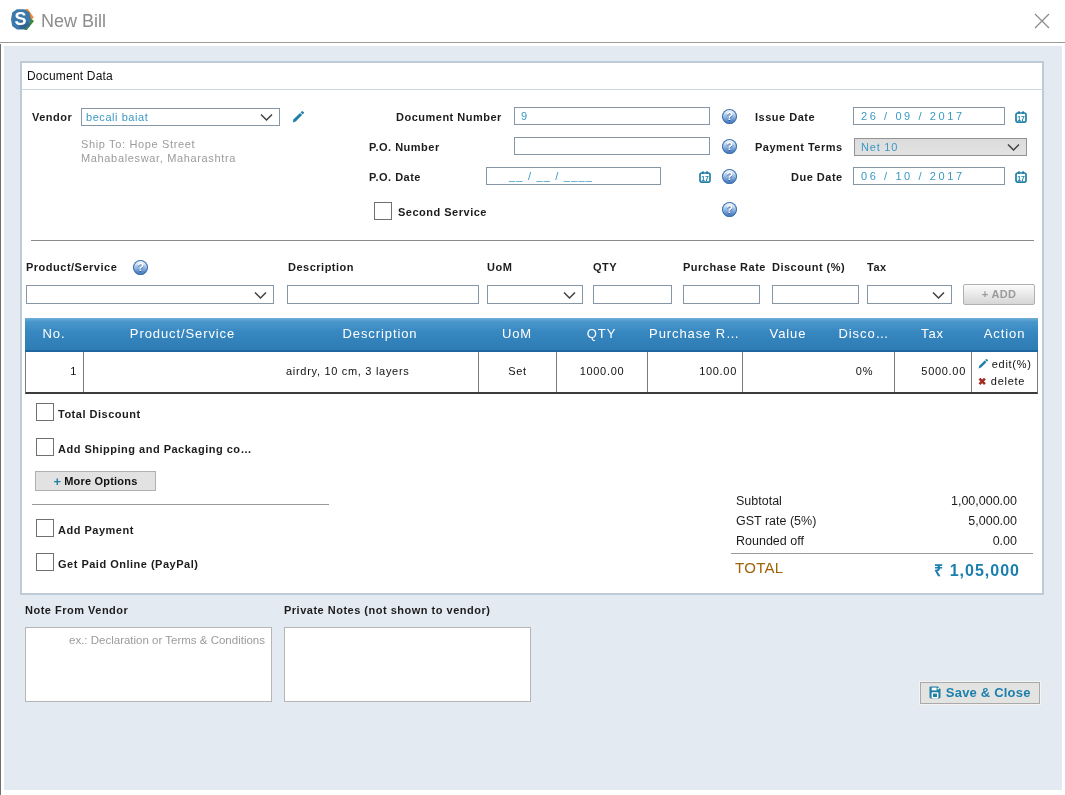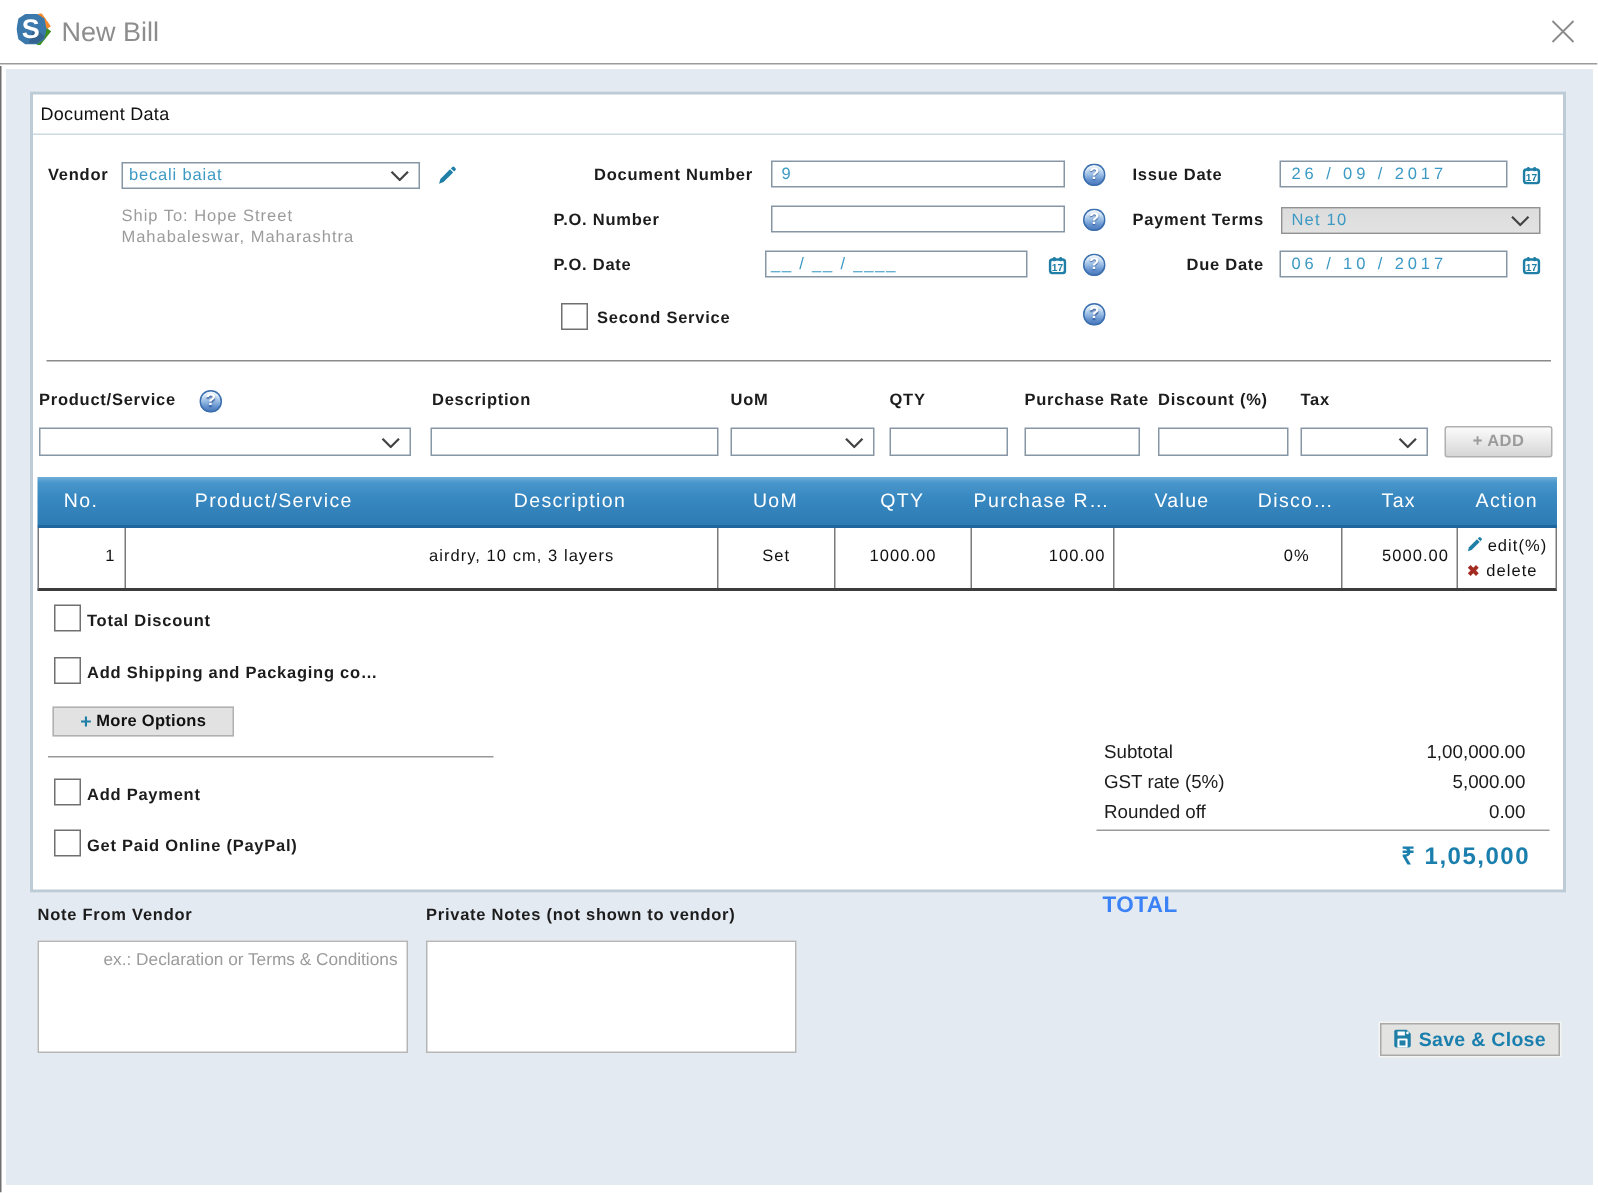--- a/index.html
+++ b/index.html
@@ -80,21 +80,21 @@
 
 <div class="lbl" style="left:755px;top:141px;">Payment Terms</div>
 <div class="combo" style="left:854px;top:138px;width:173px;height:18px;background:linear-gradient(#dcdcdc,#e2e2e2);border-color:#929292;">
   <div style="font-size:11px;color:#3b99c3;letter-spacing:.8px;padding:2px 0 0 6px;">Net 10</div>
   <svg class="chev" viewBox="0 0 13 7">
       <path d="M1 0.5 L6.5 6 L12 0.5" stroke="#444" stroke-width="1.5" fill="none"></path>
     </svg>
 </div>
 
 <div class="lbl" style="left:369px;top:171px;">P.O. Date</div>
-<div class="inp" style="left:510px;top:167px;width:175px;height:18px;padding-left:3px;letter-spacing:1.2px;">__ / __ / ____</div>
+<div class="inp" style="left:486px;top:167px;width:175px;height:18px;padding-left:22px;letter-spacing:1.2px;">__ / __ / ____</div>
 <svg class="abs" style="left:699px;top:171px;" width="12" height="12" viewBox="0 0 12 12">
     <rect x="1" y="2" width="10" height="9.2" rx="1.8" fill="none" stroke="#1f7fa6" stroke-width="1.7"></rect>
     <rect x="2.8" y="0.3" width="2.2" height="2.8" rx="1" fill="#1f7fa6"></rect>
     <rect x="7" y="0.3" width="2.2" height="2.8" rx="1" fill="#1f7fa6"></rect>
     <text x="6" y="9.8" font-size="6.8" font-weight="bold" fill="#1f7fa6" text-anchor="middle" font-family="Liberation Sans">17</text>
   </svg>
 <div class="help" style="left:722px;top:169px;">?</div>
 
 <div class="lbl" style="left:755px;top:171px;margin-left:36px;">Due Date</div>
 <div class="inp" style="left:853px;top:167px;width:152px;height:18px;padding-left:7px;letter-spacing:2.6px;">06 / 10 / 2017</div>
@@ -168,21 +168,21 @@
 <div class="lbl" style="left:58px;top:443px;">Add Shipping and Packaging co…</div>
 <div class="abs" style="left:35px;top:471px;width:121px;height:20px;background:#e2e2e2;border:1px solid #b0b0b0;text-align:center;font-size:11px;color:#111;line-height:18px;"><span style="color:#1f7fa6;font-weight:bold;font-size:13px;vertical-align:-1px;">+</span> <span style="font-weight:bold;letter-spacing:.2px;">More Options</span></div>
 
 <div class="totlbl" style="left:736px;top:494px;">Subtotal</div>
 <div class="totval" style="left:860px;top:494px;width:157px;">1,00,000.00</div>
 <div class="totlbl" style="left:736px;top:514px;">GST rate (5%)</div>
 <div class="totval" style="left:860px;top:514px;width:157px;">5,000.00</div>
 <div class="totlbl" style="left:736px;top:534px;">Rounded off</div>
 <div class="totval" style="left:860px;top:534px;width:157px;">0.00</div>
 <div class="abs" style="left:731px;top:553px;width:302px;height:1px;background:#9a9a9a;"></div>
-<div class="abs" style="left:735px;top:559px;font-size:15px;font-weight:bold;color:#3b82f6;letter-spacing:.3px;margin-top:36px;">TOTAL</div>
+<div class="abs" style="left:735px;top:559px;font-size:15px;font-weight:normal;color:#a16207;letter-spacing:.3px;">TOTAL</div>
 <div class="abs" style="left:860px;top:559px;width:160px;text-align:right;font-size:16px;font-weight:bold;color:#1b7fae;letter-spacing:1px;">₹ 1,05,000</div>
 
 <div class="abs" style="left:32px;top:504px;width:297px;height:1px;background:#999;"></div>
 <div class="cb" style="left:36px;top:519px;"></div>
 <div class="lbl" style="left:58px;top:524px;">Add Payment</div>
 <div class="cb" style="left:36px;top:553px;"></div>
 <div class="lbl" style="left:58px;top:558px;">Get Paid Online (PayPal)</div>
 
 <div class="lbl" style="left:25px;top:604px;">Note From Vendor</div>
 <div class="abs" style="left:25px;top:627px;width:247px;height:75px;background:#fff;border:1px solid #b6b6b6;">

